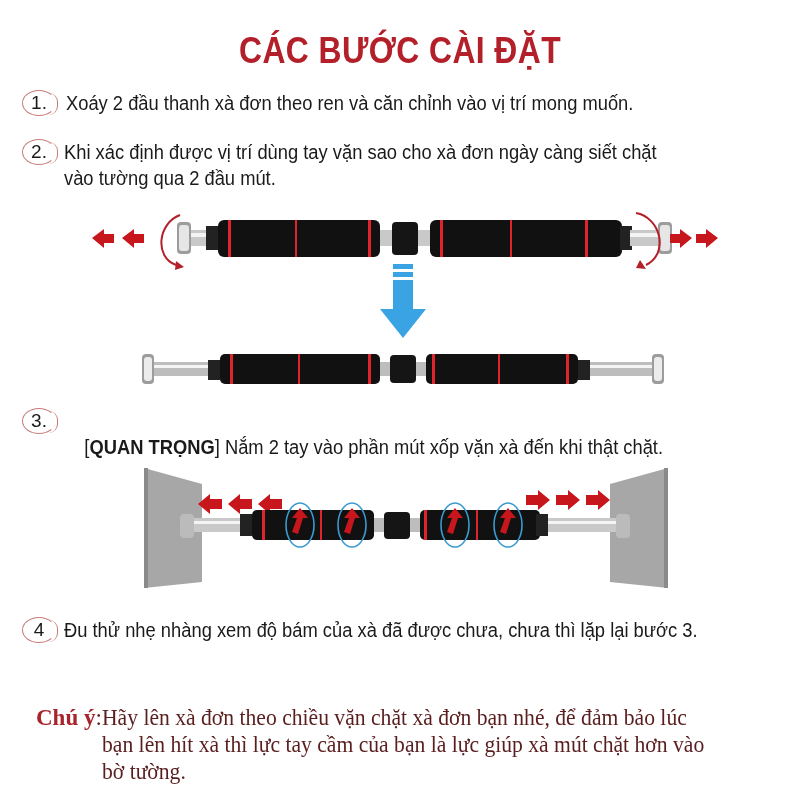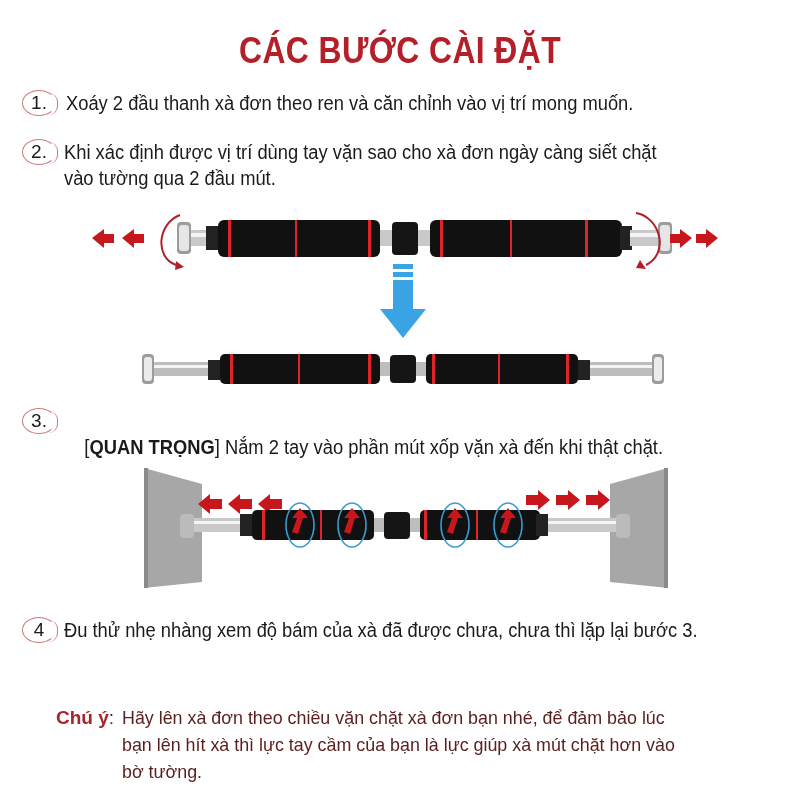--- a/index.html
+++ b/index.html
@@ -22,22 +22,23 @@
     display: flex; align-items: center; justify-content: center;
     font-size: 19px; margin-right: 8px; flex-shrink: 0; position: relative;
   }
   .num::after {
     content: ""; position: absolute; right: -3px; top: 2px; width: 8px; height: 22px;
     border-right: 1.5px solid #c77b7b; border-radius: 0 12px 12px 0;
   }
   .steptext { transform-origin: left; }
   .bold { font-weight: bold; }
   .note {
-    position: absolute; left: 56px; top: 704px; display: flex; font-size: 19px; line-height: 27px;
+    position: absolute; left: 36px; top: 704px; display: flex; font-size: 23px; line-height: 27px;
     color: #5a1e1e;
+    font-family: Liberation Serif, serif;
   }
   .note-label { color: #a8242c; font-weight: bold; width: 66px; flex-shrink: 0; }
   .note-label span.colon { color: #5a1e1e; font-weight: normal; }
   .note-body { width: 650px; }
   svg { position: absolute; }
 </style>
 </head>
 <body>
 
 <div class="title">CÁC BƯỚC CÀI ĐẶT</div>

